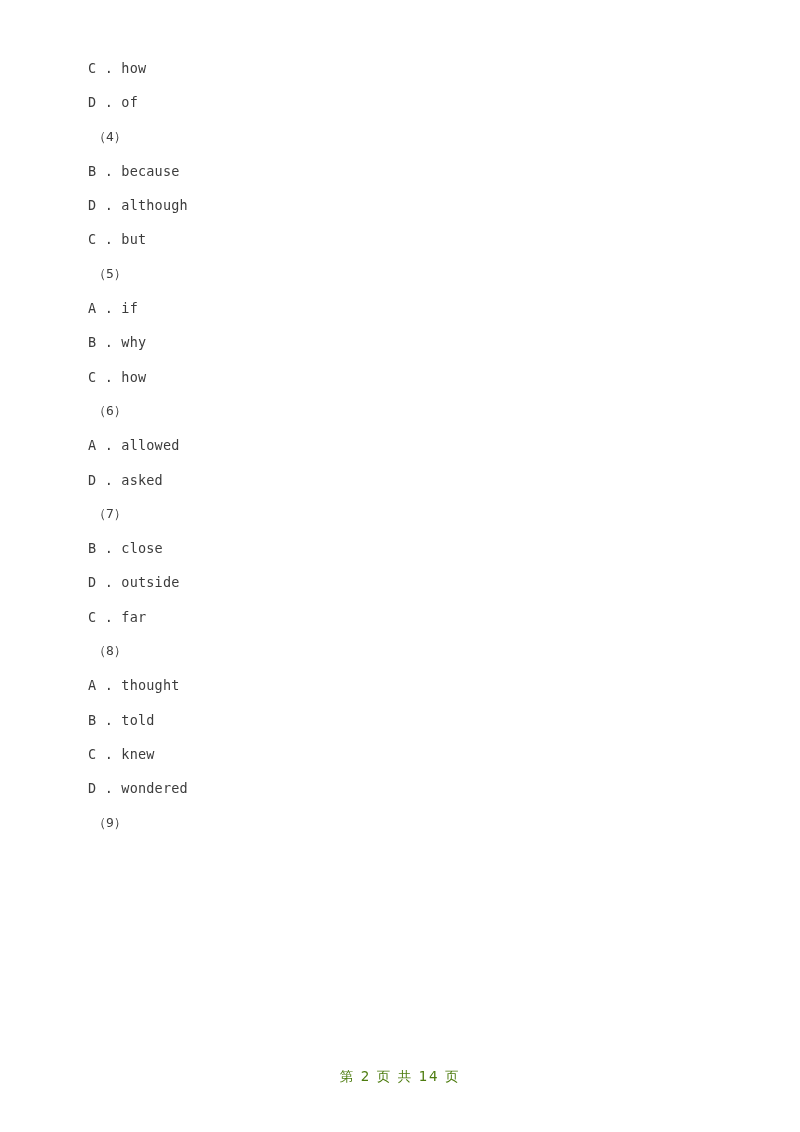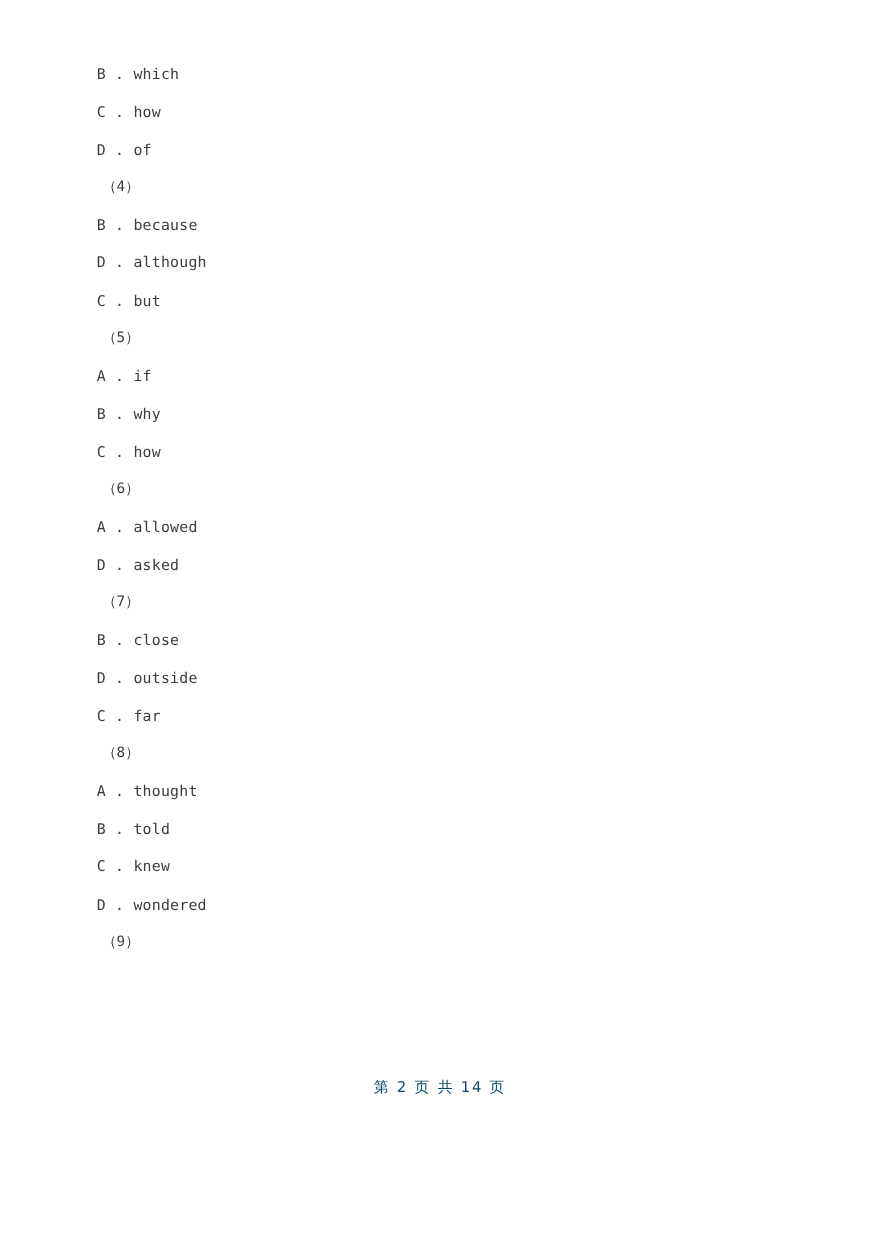--- a/index.html
+++ b/index.html
@@ -48,36 +48,35 @@
 
   .line.qnum {
     padding-left: 5px;
     font-size: 13px;
     letter-spacing: 0px;
   }
 
   #footer {
     position: absolute;
     left: 0;
-    top: 980px;
+    top: 1068px;
     width: 800px;
     text-align: center;
     font-family: "DejaVu Sans", "Liberation Sans", sans-serif;
     font-size: 13.5px;
     letter-spacing: 1.6px;
-    color: #0c4a6e;
+    color: #4d7c0f;
     white-space: pre;
   }
 </style>
 </head>
 <body>
 
 <div id="page">
   <div id="content">
-      <div class="line option">B . which</div>
       <div class="line option">C . how</div>
       <div class="line option">D . of</div>
       <div class="line qnum">（4）</div>
       <div class="line option">B . because</div>
       <div class="line option">D . although</div>
       <div class="line option">C . but</div>
       <div class="line qnum">（5）</div>
       <div class="line option">A . if</div>
       <div class="line option">B . why</div>
       <div class="line option">C . how</div>

